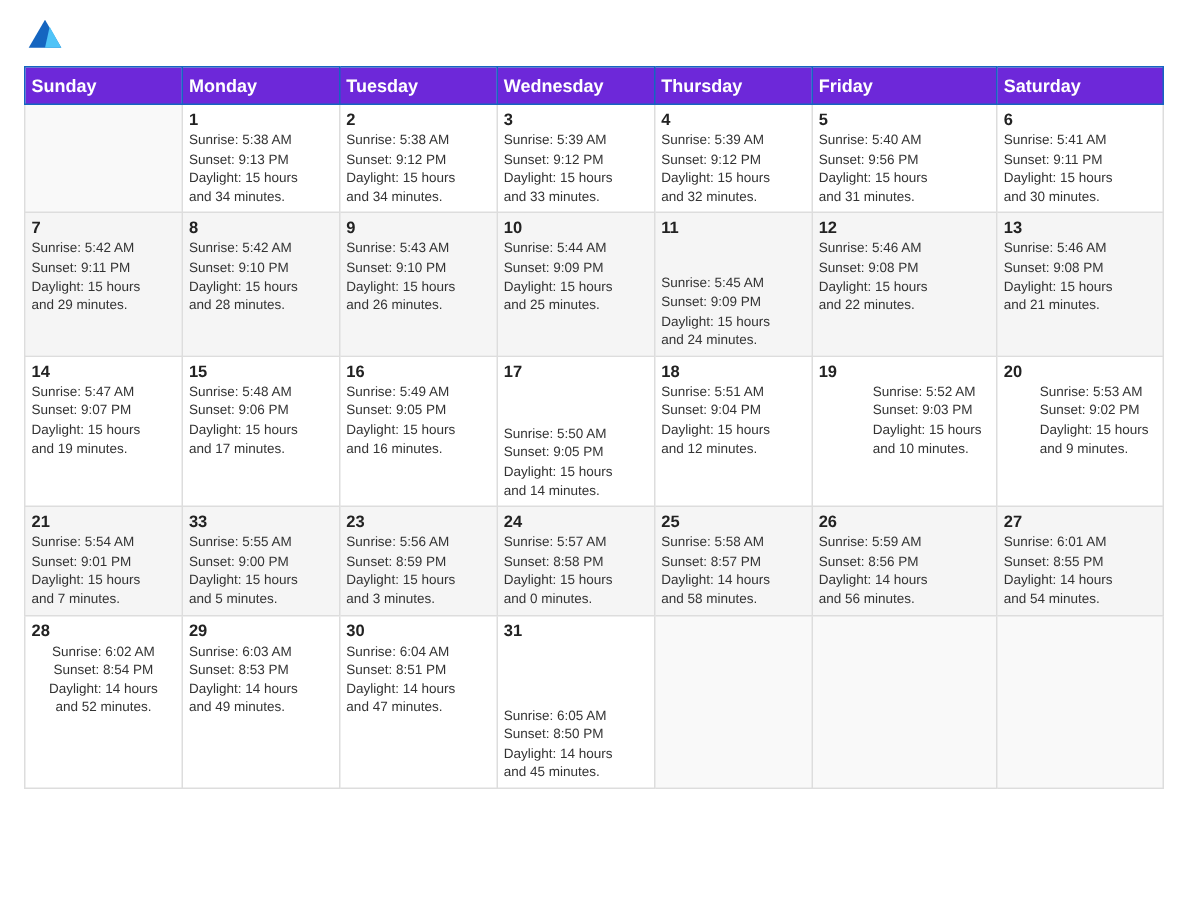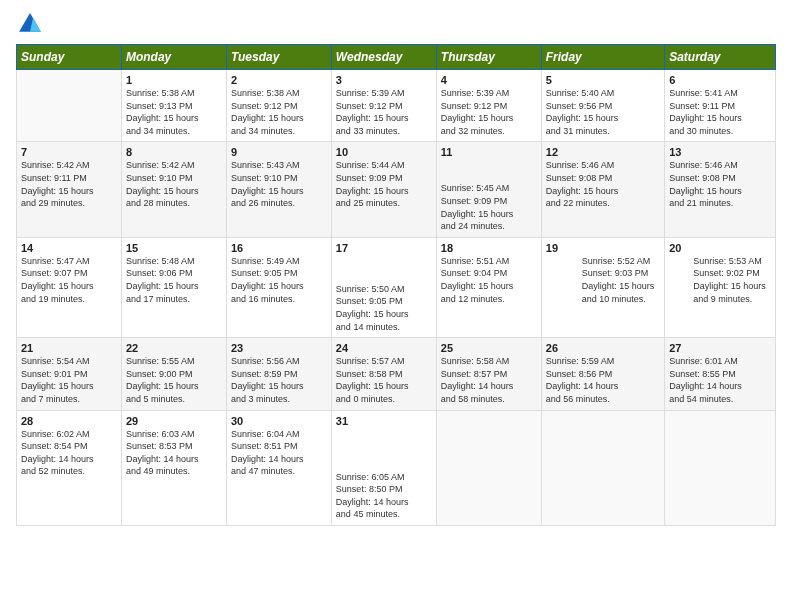--- a/index.html
+++ b/index.html
@@ -51,23 +51,22 @@
     .location {
       font-size: 14px;
       color: #444;
     }
     table {
       width: 100%;
       border-collapse: collapse;
       font-size: 10px;
     }
     thead tr {
-      background: #4d7c0f;
+      background: #6d28d9;
       color: #fff;
-      font-style: italic;
     }
     thead th {
       padding: 5px 4px;
       text-align: left;
       font-size: 12px;
       font-weight: bold;
       border: 1px solid #1565c0;
     }
     tbody tr {
       border-bottom: 1px solid #ccc;
@@ -285,21 +284,21 @@
         </tr>
         <tr>
           <td>
             <span class="day-num">21</span>
             <div class="cell-content" style="white-space: pre-line;">Sunrise: 5:54 AM
 Sunset: 9:01 PM
 Daylight: 15 hours
 and 7 minutes.</div>
           </td>
           <td>
-            <span class="day-num">22</span>
+            <span class="day-num">33</span>
             <div class="cell-content" style="white-space: pre-line;">Sunrise: 5:55 AM
 Sunset: 9:00 PM
 Daylight: 15 hours
 and 5 minutes.</div>
           </td>
           <td>
             <span class="day-num">23</span>
             <div class="cell-content" style="white-space: pre-line;">Sunrise: 5:56 AM
 Sunset: 8:59 PM
 Daylight: 15 hours
@@ -330,21 +329,21 @@
             <span class="day-num">27</span>
             <div class="cell-content" style="white-space: pre-line;">Sunrise: 6:01 AM
 Sunset: 8:55 PM
 Daylight: 14 hours
 and 54 minutes.</div>
           </td>
         </tr>
         <tr>
           <td>
             <span class="day-num">28</span>
-            <div class="cell-content" style="white-space: pre-line;">Sunrise: 6:02 AM
+            <div class="cell-content" style="white-space: pre-line; text-align: center;">Sunrise: 6:02 AM
 Sunset: 8:54 PM
 Daylight: 14 hours
 and 52 minutes.</div>
           </td>
           <td>
             <span class="day-num">29</span>
             <div class="cell-content" style="white-space: pre-line;">Sunrise: 6:03 AM
 Sunset: 8:53 PM
 Daylight: 14 hours
 and 49 minutes.</div>

